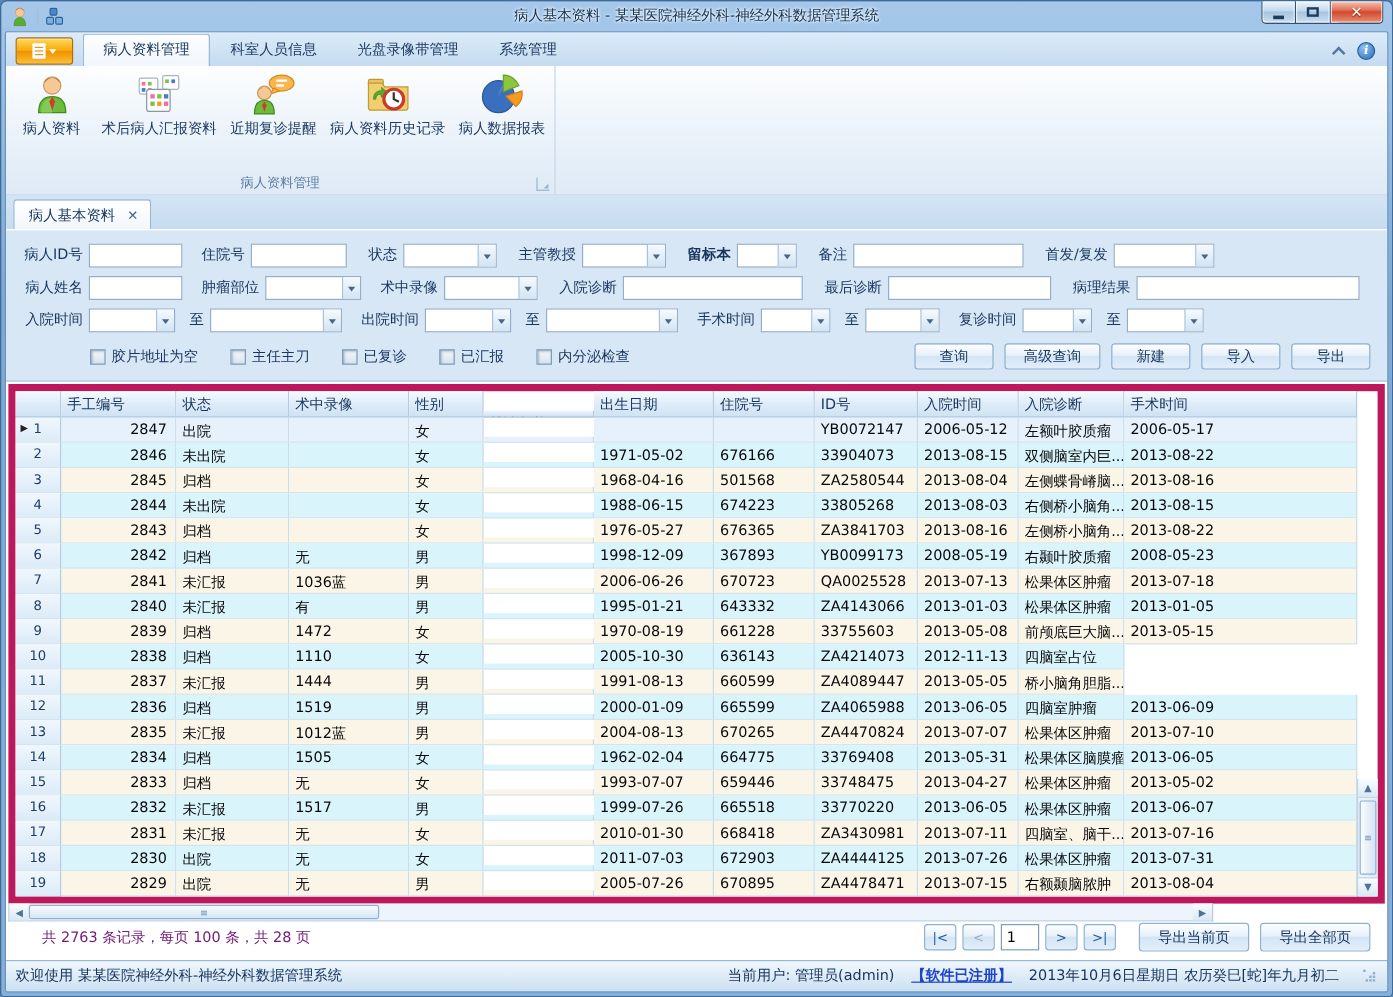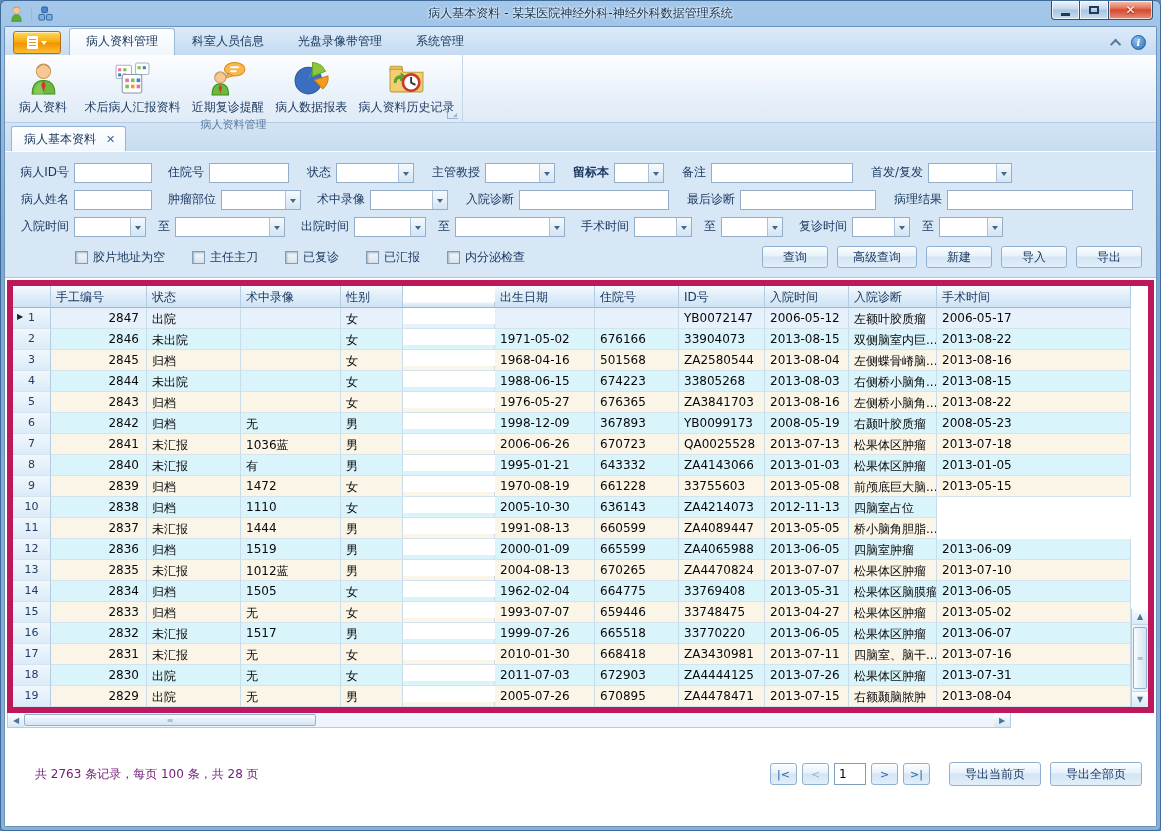--- a/index.html
+++ b/index.html
@@ -36,21 +36,21 @@
 .doc-glyph { width:11px; height:13px; background:#fff; border-radius:1px; position:relative; }
 .doc-glyph::before { content:""; position:absolute; left:2px; top:3px; width:7px; height:1px; background:#e8961c; box-shadow:0 3px 0 #e8961c,0 6px 0 #e8961c; }
 .app-menu-arrow { width:0; height:0; border-left:3.5px solid transparent; border-right:3.5px solid transparent; border-top:4px solid #fff; }
 .ribbon-tab { padding:4px 16px 5px; color:#1c3a60; cursor:default; border:1px solid transparent; border-bottom:none; }
 .ribbon-tab.active { background:linear-gradient(#fdfeff,#f0f6fc); border-color:#9cb9d6; border-radius:3px 3px 0 0; }
 .tabrow-right { position:absolute; right:10px; bottom:5px; display:flex; align-items:center; gap:10px; }
 .chevron-up { width:8px; height:8px; border-left:2px solid #53789f; border-top:2px solid #53789f; transform:rotate(45deg) translateY(2px); }
 .info-circle { width:15px; height:15px; border-radius:50%; background:radial-gradient(circle at 35% 30%,#8ec2ee,#2d6db8); color:#fff; font:italic bold 10px "DejaVu Serif",serif; display:flex; align-items:center; justify-content:center; border:1px solid #1d5c9e; }
 
 
-.ribbon-body { height:68px; flex:none; background:linear-gradient(#fdfeff,#eaf2fa 55%,#dfeaf6); border-bottom:1px solid #b5cde4; display:flex; }
+.ribbon-body { height:108px; flex:none; background:linear-gradient(#fdfeff,#eaf2fa 55%,#dfeaf6); border-bottom:1px solid #b5cde4; display:flex; }
 .ribbon-group { width:458px; display:flex; flex-direction:column; border-right:1px solid #c5d8ea; position:relative; }
 .rg-buttons { flex:1; display:flex; align-items:flex-start; padding:3px 2px 0; }
 .ribbon-big-btn { min-width:72px; padding:2px 6px 1px; display:flex; flex-direction:column; align-items:center; gap:2px; border-radius:3px; }
 .ribbon-big-btn svg { width:37px; height:37px; }
 .rb-label { color:#1f3c63; white-space:nowrap; }
 .rg-caption { height:17px; text-align:center; color:#5a7aa0; font-size:11px; line-height:15px; }
 .dialog-launcher { position:absolute; right:4px; bottom:3px; width:11px; height:11px; border-left:1px solid #8aa7c4; border-bottom:1px solid #8aa7c4; opacity:.8; }
 .dialog-launcher::after { content:""; position:absolute; right:1px; bottom:1px; width:0; height:0; border-left:4px solid transparent; border-bottom:4px solid #8aa7c4; }
 
 
@@ -218,36 +218,36 @@
               <rect x="20.5" y="10" width="6.5" height="2" rx="1" fill="#fff"></rect>
               <circle cx="11" cy="17" r="5.5" fill="#f6c894" stroke="#c99a5f"></circle>
               <path d="M6 15.5 a5.5 5.5 0 0 1 10 0 q-2.3 -3.2 -5 -3.2 q-2.7 0 -5 3.2z" fill="#9a5f28"></path>
               <path d="M3 34 q0 -11 8 -11 q8 0 8 11z" fill="#6cbb3c" stroke="#3f8c1f"></path>
               <path d="M11 24 l-1.8 3 1.8 5.5 1.8 -5.5z" fill="#d23b2f"></path>
             </svg>
             <span class="rb-label">近期复诊提醒</span>
           </div>
           <div class="ribbon-big-btn">
             <svg viewBox="0 0 36 36">
-              <circle cx="15" cy="20" r="13" fill="#3a6fbf" stroke="#2b569c"></circle>
-              <path d="M15 20 a13 13 0 0 1 6 -11 l-6 11z" fill="#5d8fd4" opacity=".6"></path>
-              <path d="M19 16 V2.5 a13.5 13.5 0 0 1 12.5 8.5 z" fill="#8cc63f" stroke="#69a32a"></path>
-              <path d="M21 19.5 l13 -4 a13.5 13.5 0 0 1 -5 12.5 z" fill="#f59c20" stroke="#cf7f12"></path>
-            </svg>
-            <span class="rb-label">病人数据报表</span>
-          </div>
-          <div class="ribbon-big-btn">
-            <svg viewBox="0 0 36 36">
               <rect x="2" y="6" width="12" height="6" rx="1.5" fill="#e8c35e" stroke="#c09a3a"></rect>
               <path d="M2 9 h11 l2 3 h19 v17 a2 2 0 0 1 -2 2 h-28 a2 2 0 0 1 -2 -2 z" fill="#f2cf6e" stroke="#c09a3a"></path>
               <path d="M6 22 q0 -7 7 -7 l-0.5 -2.5 5 4 -5 4 -0.5 -2.5 q-4 0 -4 4z" fill="#57a82d" stroke="#3f8c1f" stroke-width=".6"></path>
               <circle cx="22.5" cy="22" r="8" fill="#fff" stroke="#c93a2e" stroke-width="2.6"></circle>
               <path d="M22.5 16.5 v5.5 l4.2 2.2" stroke="#333" stroke-width="1.8" fill="none"></path>
             </svg>
             <span class="rb-label">病人资料历史记录</span>
+          </div>
+          <div class="ribbon-big-btn">
+            <svg viewBox="0 0 36 36">
+              <circle cx="15" cy="20" r="13" fill="#3a6fbf" stroke="#2b569c"></circle>
+              <path d="M15 20 a13 13 0 0 1 6 -11 l-6 11z" fill="#5d8fd4" opacity=".6"></path>
+              <path d="M19 16 V2.5 a13.5 13.5 0 0 1 12.5 8.5 z" fill="#8cc63f" stroke="#69a32a"></path>
+              <path d="M21 19.5 l13 -4 a13.5 13.5 0 0 1 -5 12.5 z" fill="#f59c20" stroke="#cf7f12"></path>
+            </svg>
+            <span class="rb-label">病人数据报表</span>
           </div>
         </div>
         <div class="rg-caption">病人资料管理</div>
         <span class="dialog-launcher"></span>
       </div>
     </div>
 
     <div class="doc-tabstrip">
       <div class="doc-tab">
         <span>病人基本资料</span>
@@ -674,15 +674,24 @@
           <div class="pg-btn">&gt;</div>
           <div class="pg-btn">&gt;|</div>
           <div class="export-btns">
             <div class="btn export">导出当前页</div>
             <div class="btn export">导出全部页</div>
           </div>
         </div>
       </div>
     </div>
 
+    <div class="statusbar">
+      <span>欢迎使用 某某医院神经外科-神经外科数据管理系统</span>
+      <span class="sb-right">
+        <span>当前用户: 管理员(admin)</span>
+        <span class="sb-link">【软件已注册】</span>
+        <span>2013年10月6日星期日 农历癸巳[蛇]年九月初二</span>
+        <span class="grip"></span>
+      </span>
+    </div>
 
   </div>
 </div>
 
 </body></html>

